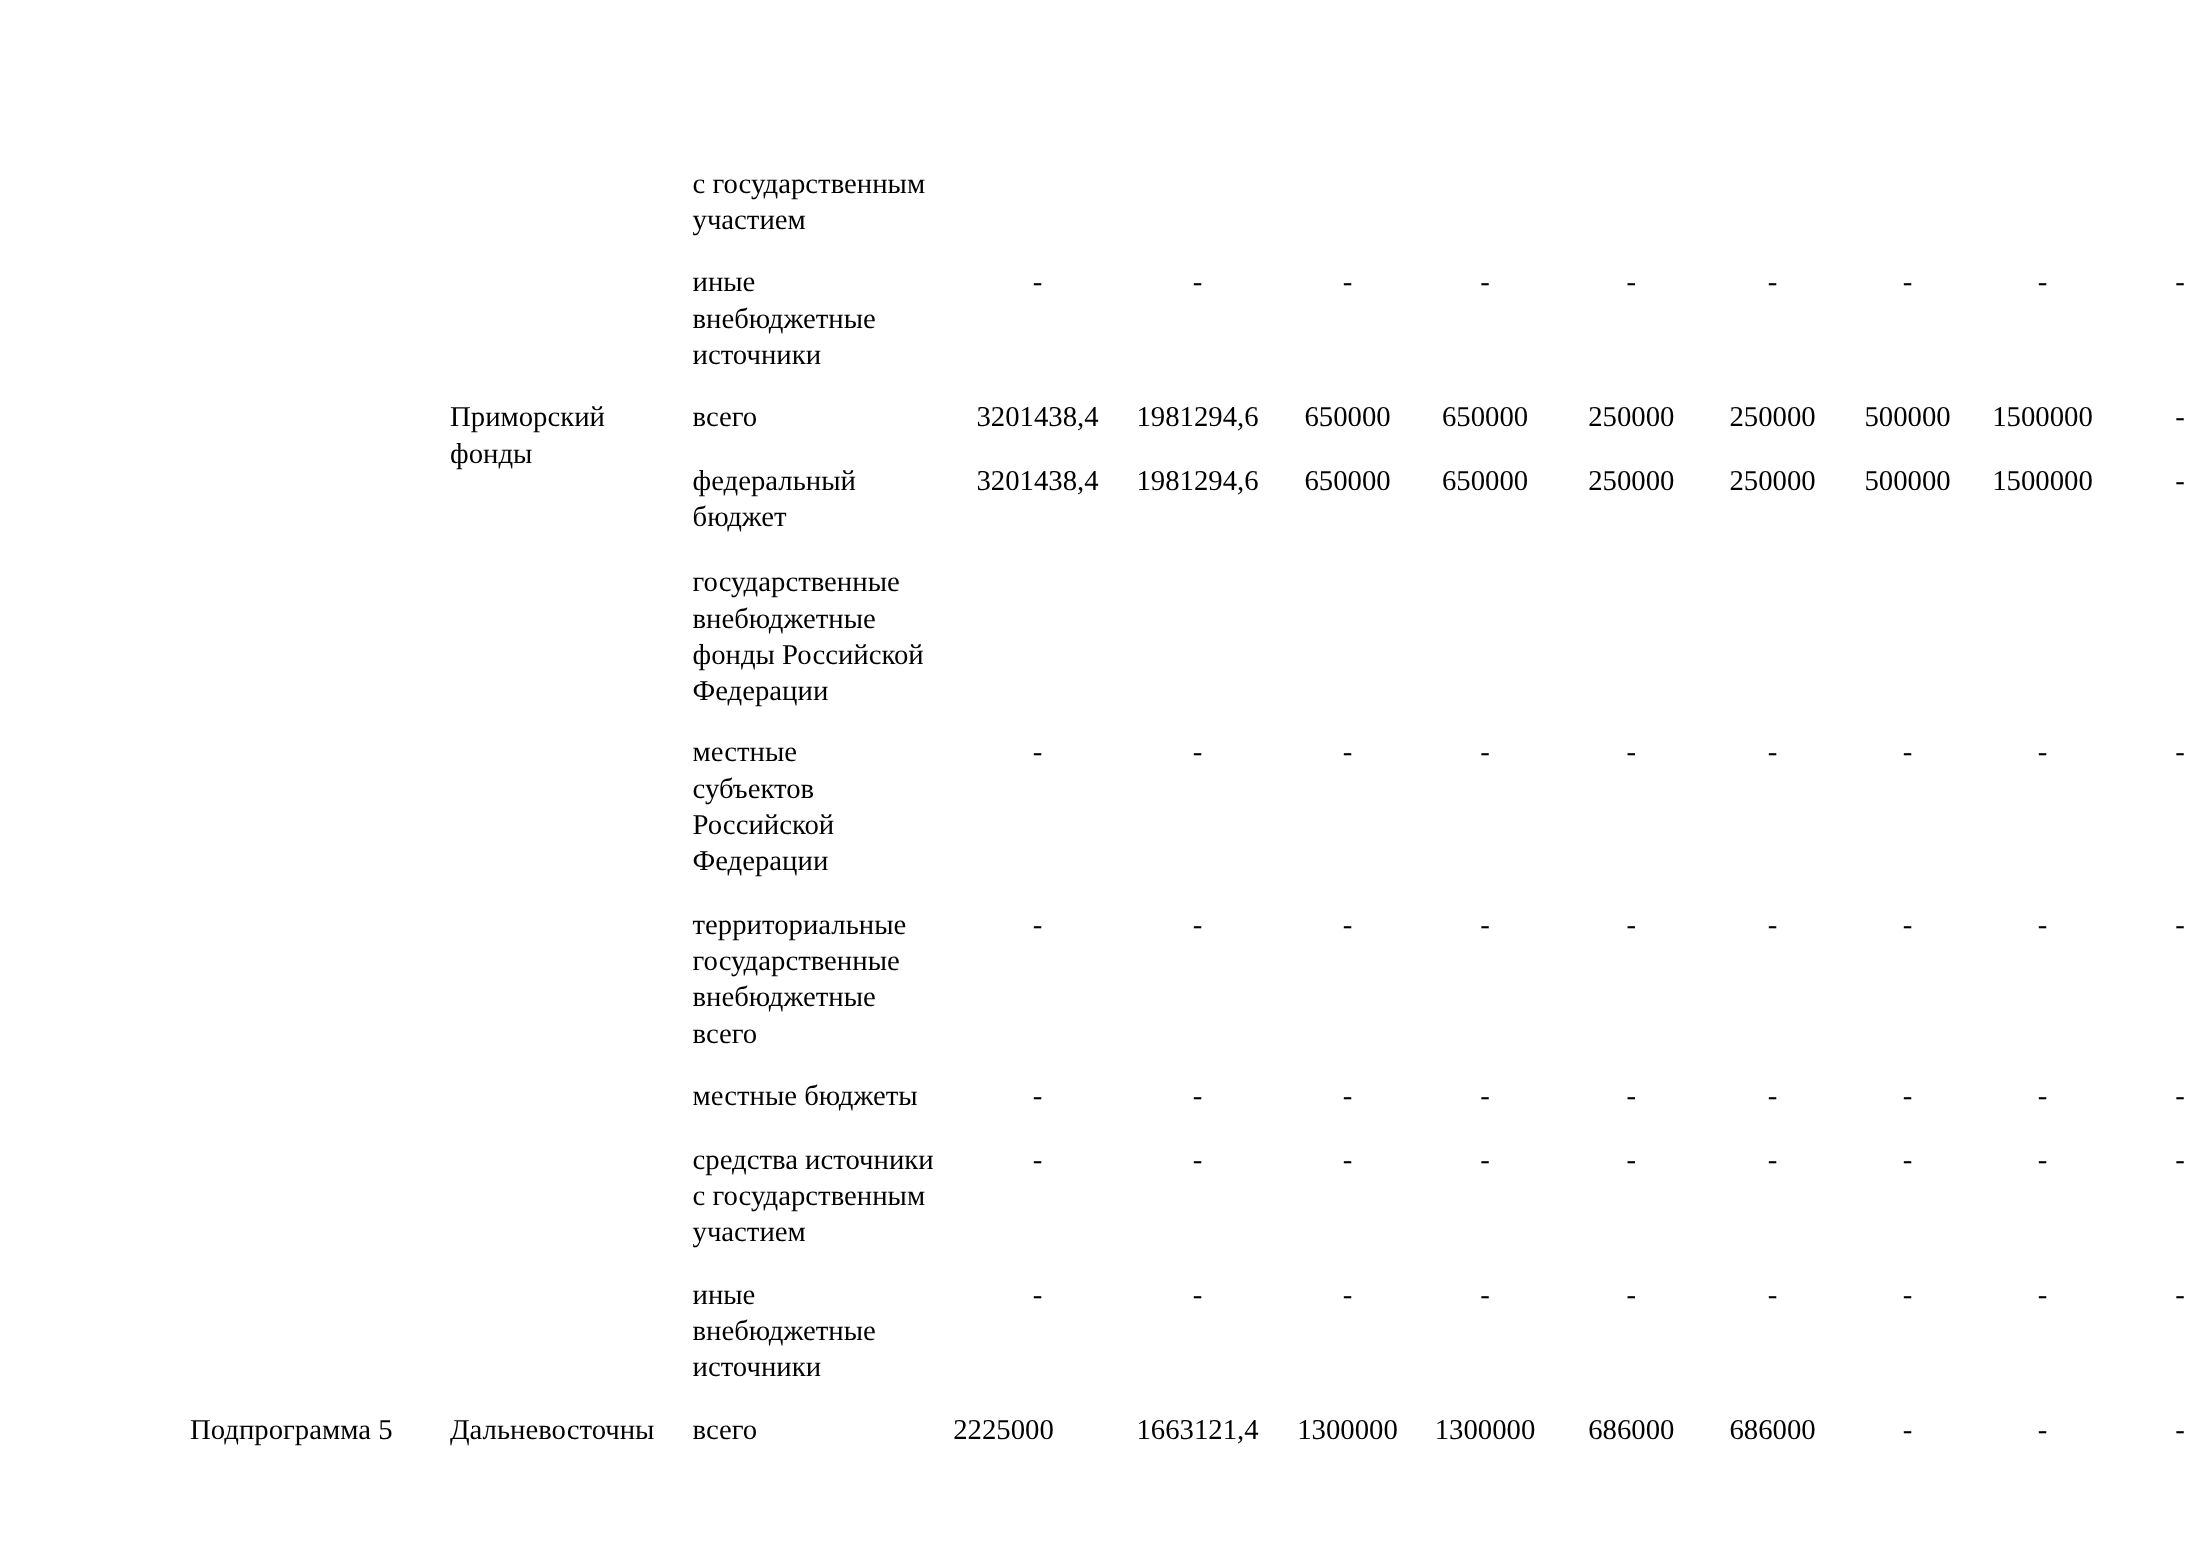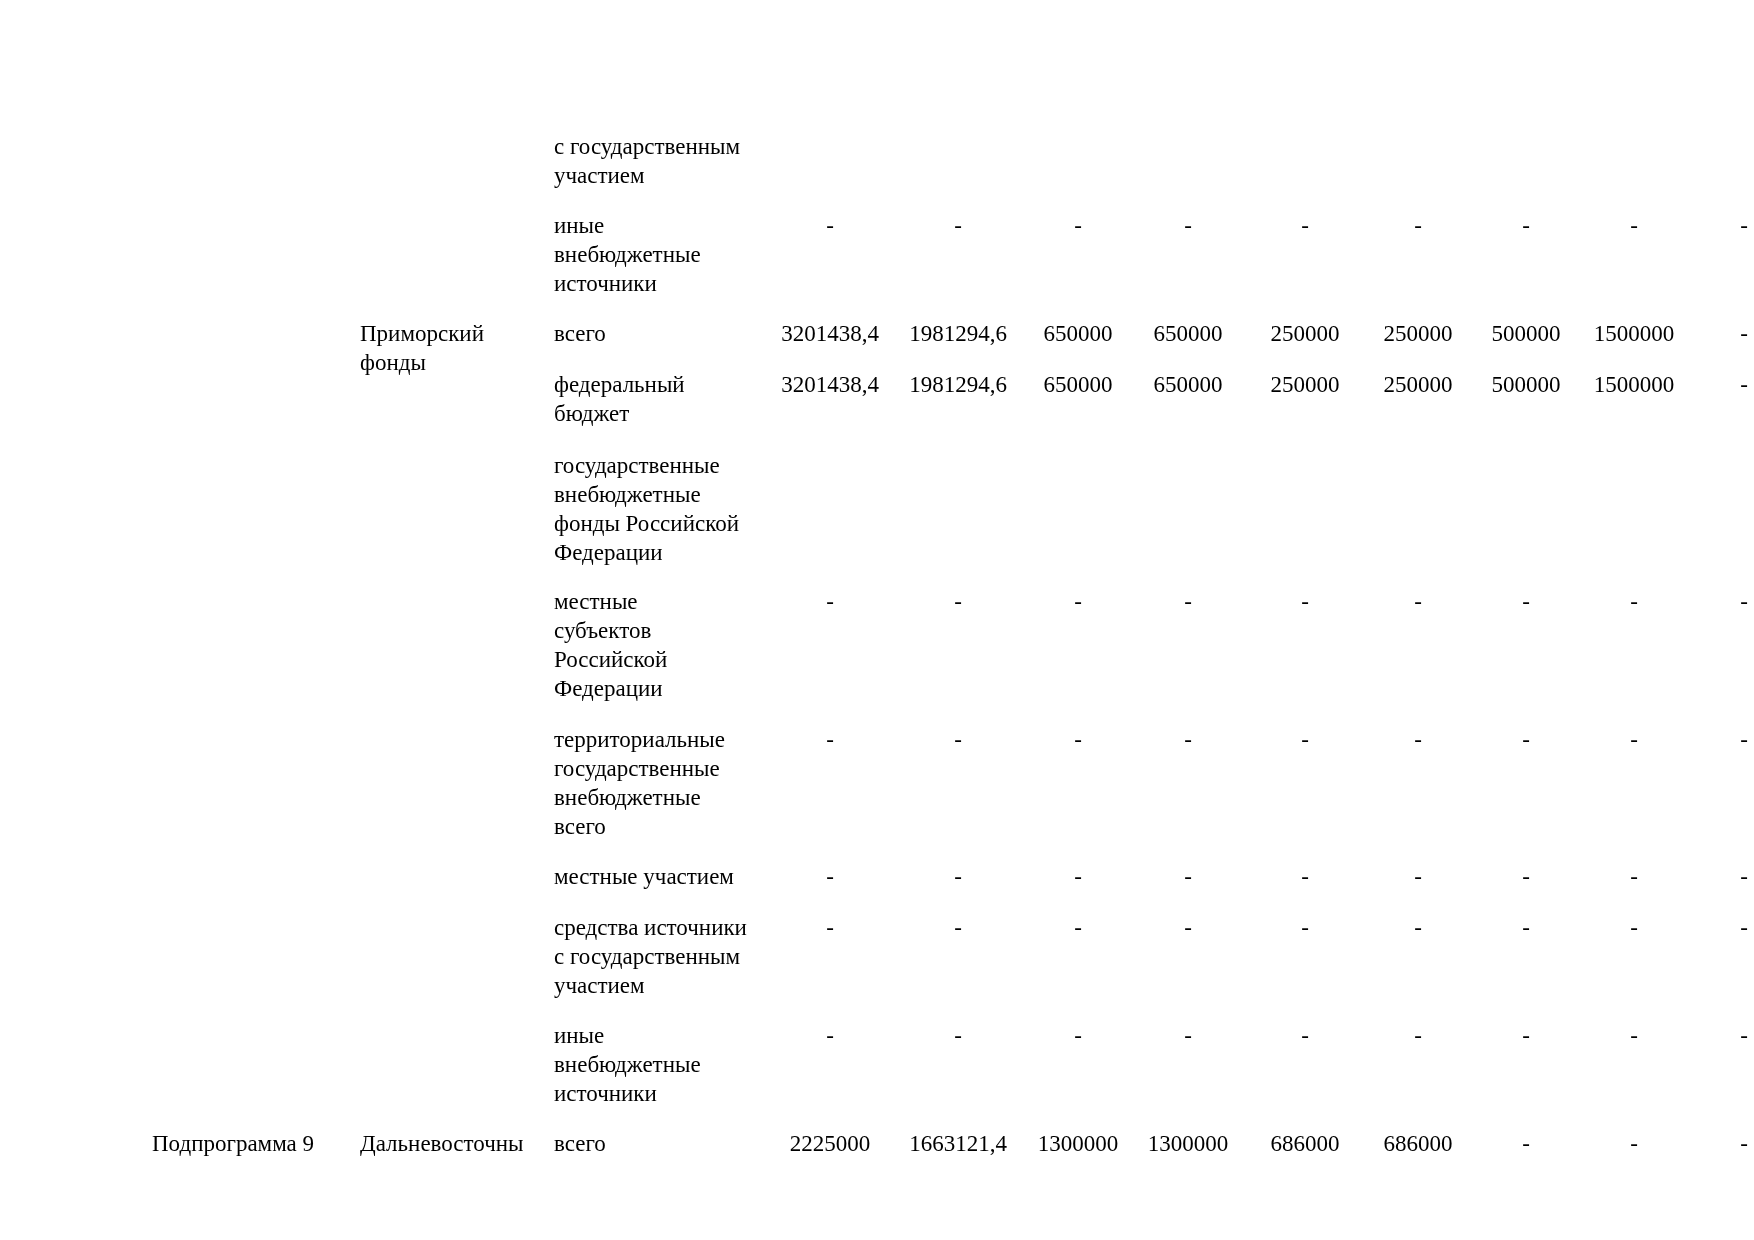--- a/index.html
+++ b/index.html
@@ -160,21 +160,21 @@
       <div class="num" style="left: 1188px;">-</div>
       <div class="num" style="left: 1305px;">-</div>
       <div class="num" style="left: 1418px;">-</div>
       <div class="num" style="left: 1526px;">-</div>
       <div class="num" style="left: 1634px;">-</div>
       <div class="num" style="left: 1744px;">-</div>
     </div>
     <div class="row" style="top: 862px;">
       <div class="c1"></div>
       <div class="c2"></div>
-      <div class="c3">местные участием</div>
+      <div class="c3">местные бюджеты</div>
       <div class="num" style="left: 830px;">-</div>
       <div class="num" style="left: 958px;">-</div>
       <div class="num" style="left: 1078px;">-</div>
       <div class="num" style="left: 1188px;">-</div>
       <div class="num" style="left: 1305px;">-</div>
       <div class="num" style="left: 1418px;">-</div>
       <div class="num" style="left: 1526px;">-</div>
       <div class="num" style="left: 1634px;">-</div>
       <div class="num" style="left: 1744px;">-</div>
     </div>
@@ -204,24 +204,24 @@
       <div class="num" style="left: 958px;">-</div>
       <div class="num" style="left: 1078px;">-</div>
       <div class="num" style="left: 1188px;">-</div>
       <div class="num" style="left: 1305px;">-</div>
       <div class="num" style="left: 1418px;">-</div>
       <div class="num" style="left: 1526px;">-</div>
       <div class="num" style="left: 1634px;">-</div>
       <div class="num" style="left: 1744px;">-</div>
     </div>
     <div class="row" style="top: 1129px;">
-      <div class="c1">Подпрограмма 9</div>
+      <div class="c1">Подпрограмма 5</div>
       <div class="c2 nowrap">Дальневосточны</div>
       <div class="c3">всего</div>
-      <div class="num" style="left: 830px;">2225000</div>
+      <div class="num" style="left: 783px; text-align: right;">2225000</div>
       <div class="num" style="left: 958px;">1663121,4</div>
       <div class="num" style="left: 1078px;">1300000</div>
       <div class="num" style="left: 1188px;">1300000</div>
       <div class="num" style="left: 1305px;">686000</div>
       <div class="num" style="left: 1418px;">686000</div>
       <div class="num" style="left: 1526px;">-</div>
       <div class="num" style="left: 1634px;">-</div>
       <div class="num" style="left: 1744px;">-</div>
     </div>
   </div>

